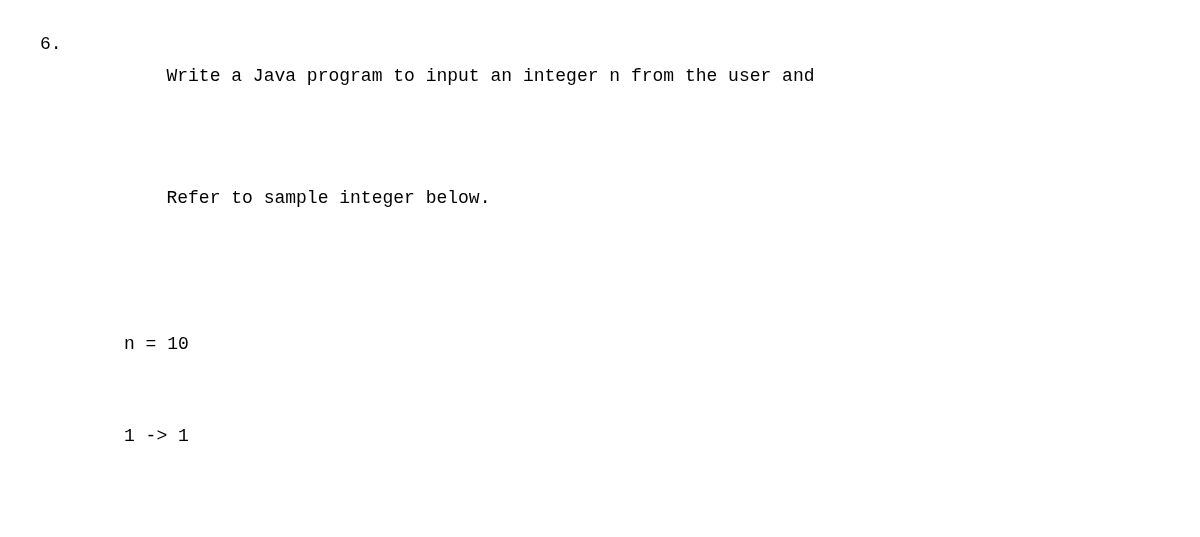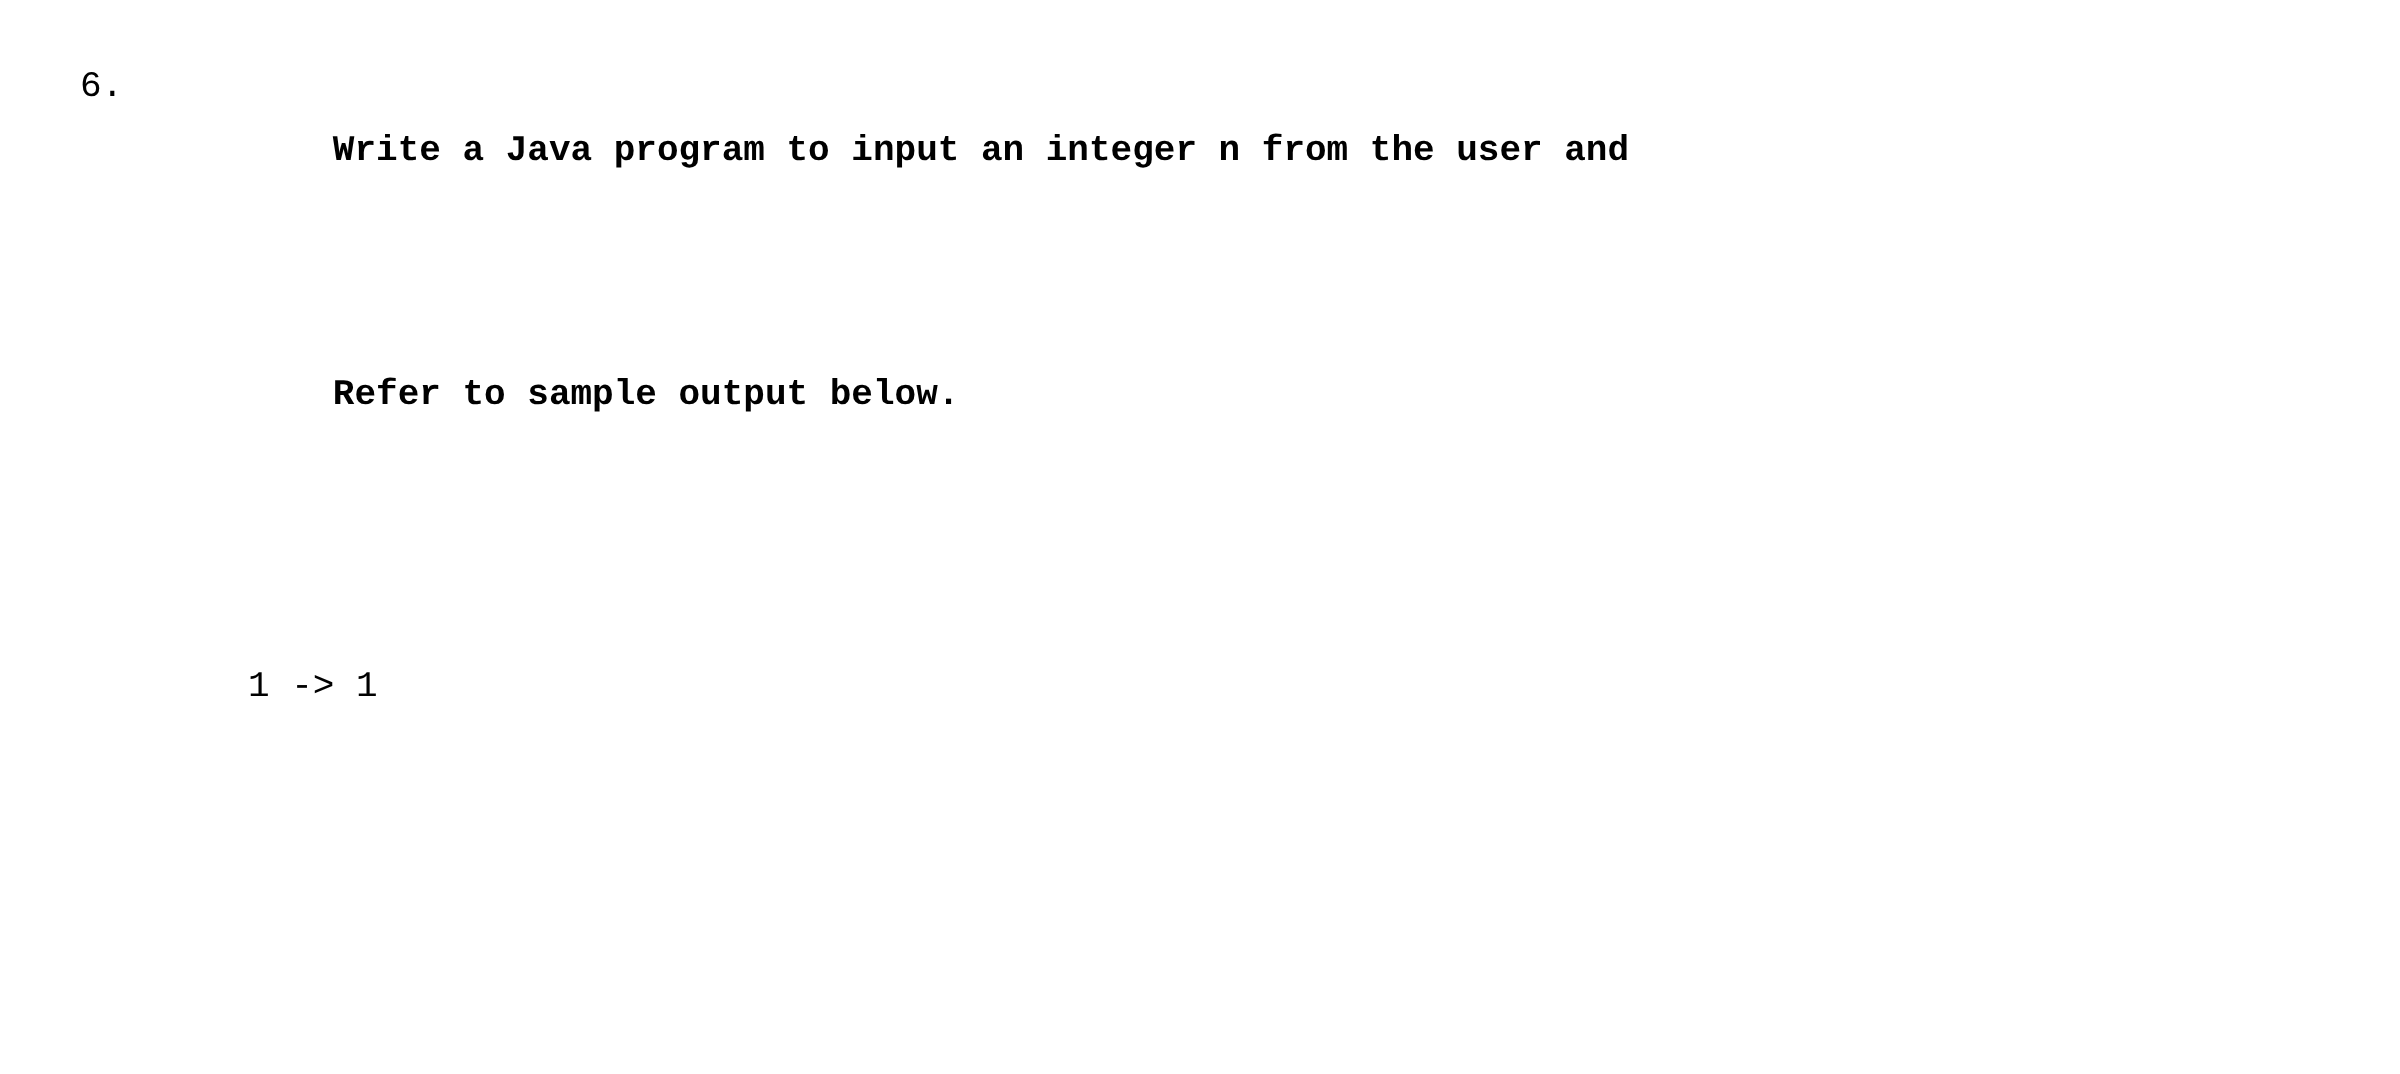--- a/index.html
+++ b/index.html
@@ -36,43 +36,43 @@
       padding-right: 4px;
     }
 
     .question-body {
       flex: 1;
     }
 
     .question-text {
       white-space: pre-wrap;
       line-height: 1.7;
-      font-weight: bold;
     }
 
     .sample-block {
       margin-top: 24px;
       margin-left: 44px;
       white-space: pre;
       line-height: 1.7;
     }
   </style>
 </head>
 <body>
 
 <div class="page-container">
   <div class="question-block">
     <div class="question-number">6.</div>
     <div class="question-body">
       <div class="question-text">
         <span>Write a Java program to input an integer n from the user and</span><br>
         <br>
-        <span>Refer to sample output below.</span>
+        <span>Refer to sample integer below.</span>
       </div>
       <div class="sample-block">
+        <div>n = 10</div>
         <div>1 -&gt; 1</div>
         
         
         
         
         
       </div>
     </div>
   </div>
 </div>

